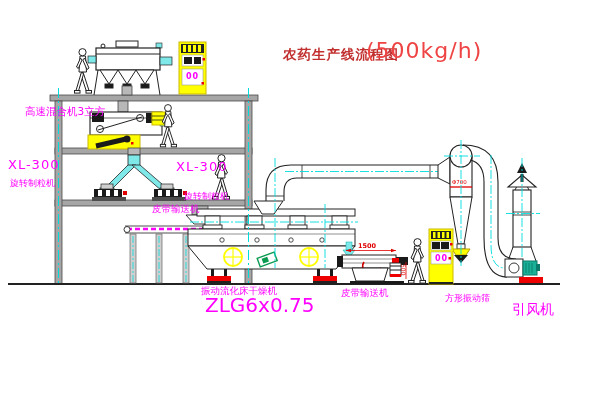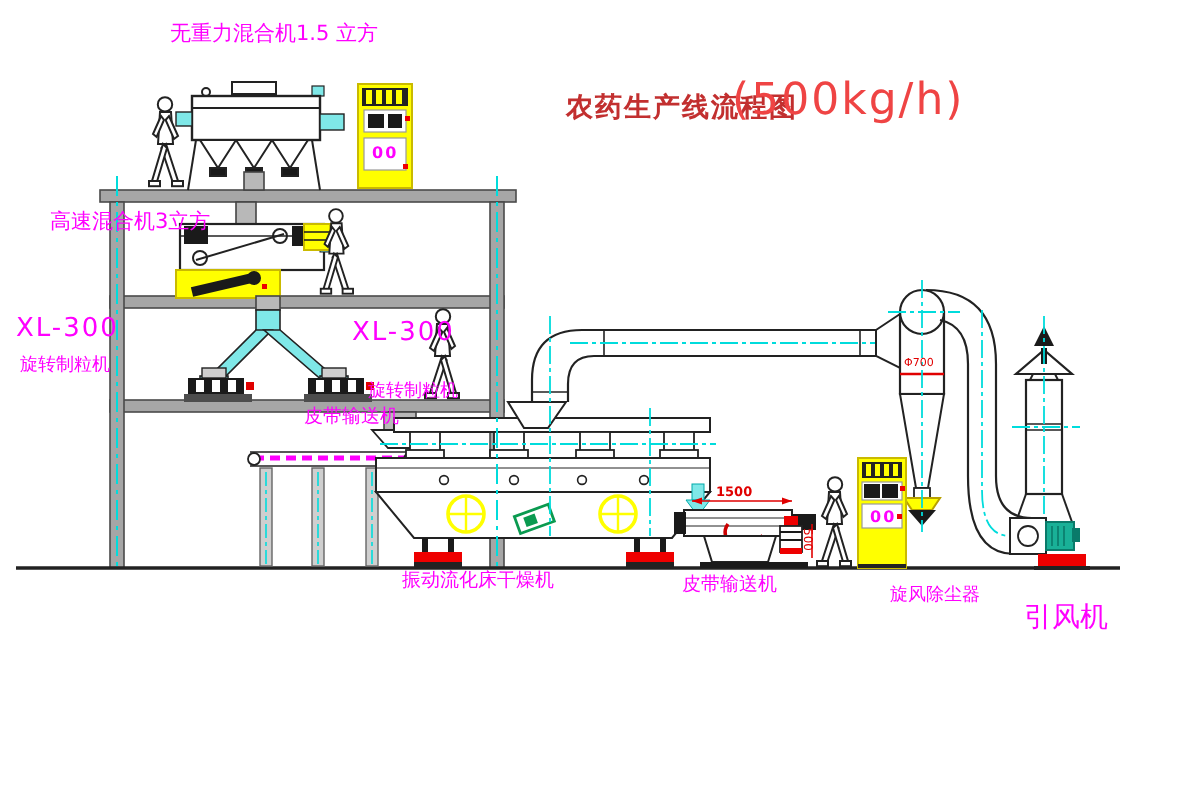--- a/index.html
+++ b/index.html
@@ -301,36 +301,36 @@
 
     <use href="#person" transform="translate(72,48)"></use>
     <use href="#person" transform="translate(158,104) scale(0.95)"></use>
     <use href="#person" transform="translate(232,154) scale(-1,1)"></use>
     <use href="#person" transform="translate(428,238) scale(-1,1)"></use>
   </svg>
 
   <div class="label title-cn" style="left:283px;top:48px;">农药生产线流程图</div>
   <div class="label title-cap" style="left:366px;top:40px;">(500kg/h)</div>
 
-  <div class="label magenta" style="left:85px;top:12px;font-size:10.5px;">无重力混合机1.5 立方</div>
   <div class="label magenta" style="left:25px;top:106px;font-size:10.5px;">高速混合机3立方</div>
 
   <div class="label magenta model" style="left:8px;top:158px;">XL-300</div>
   <div class="label magenta sm" style="left:10px;top:179px;font-size:9px;">旋转制粒机</div>
 
   <div class="label magenta model" style="left:176px;top:160px;">XL-300</div>
   <div class="label magenta sm" style="left:184px;top:192px;font-size:9px;">旋转制粒机</div>
 
   <div class="label magenta sm" style="left:152px;top:204px;">皮带输送机</div>
 
   <div class="label magenta sm" style="left:201px;top:286px;text-align:center;">振动流化床干燥机</div>
+  <div class="label magenta" style="left:205px;top:295px;font-size:20px;">ZLG6x0.75</div>
 
   <div class="label magenta sm" style="left:341px;top:288px;">皮带输送机</div>
 
-  <div class="label magenta sm" style="left:445px;top:294px;font-size:9px;">旋风除尘器</div>
+  <div class="label magenta sm" style="left:445px;top:294px;font-size:9px;">方形振动筛</div>
   <div class="label magenta sm" style="left:512px;top:302px;font-size:14px;">引风机</div>
 
   <div class="label red dim" style="left:358px;top:243px;">1500</div>
   <div class="label red vdim" style="left:400px;top:264px;">500</div>
   <div class="label red" style="left:452px;top:180px;font-size:5.5px;">Φ700</div>
 
   <div class="label magenta cab-disp" style="left:186px;top:73px;">00</div>
   <div class="label magenta cab-disp" style="left:435px;top:255px;">00</div>
 
 </div>

